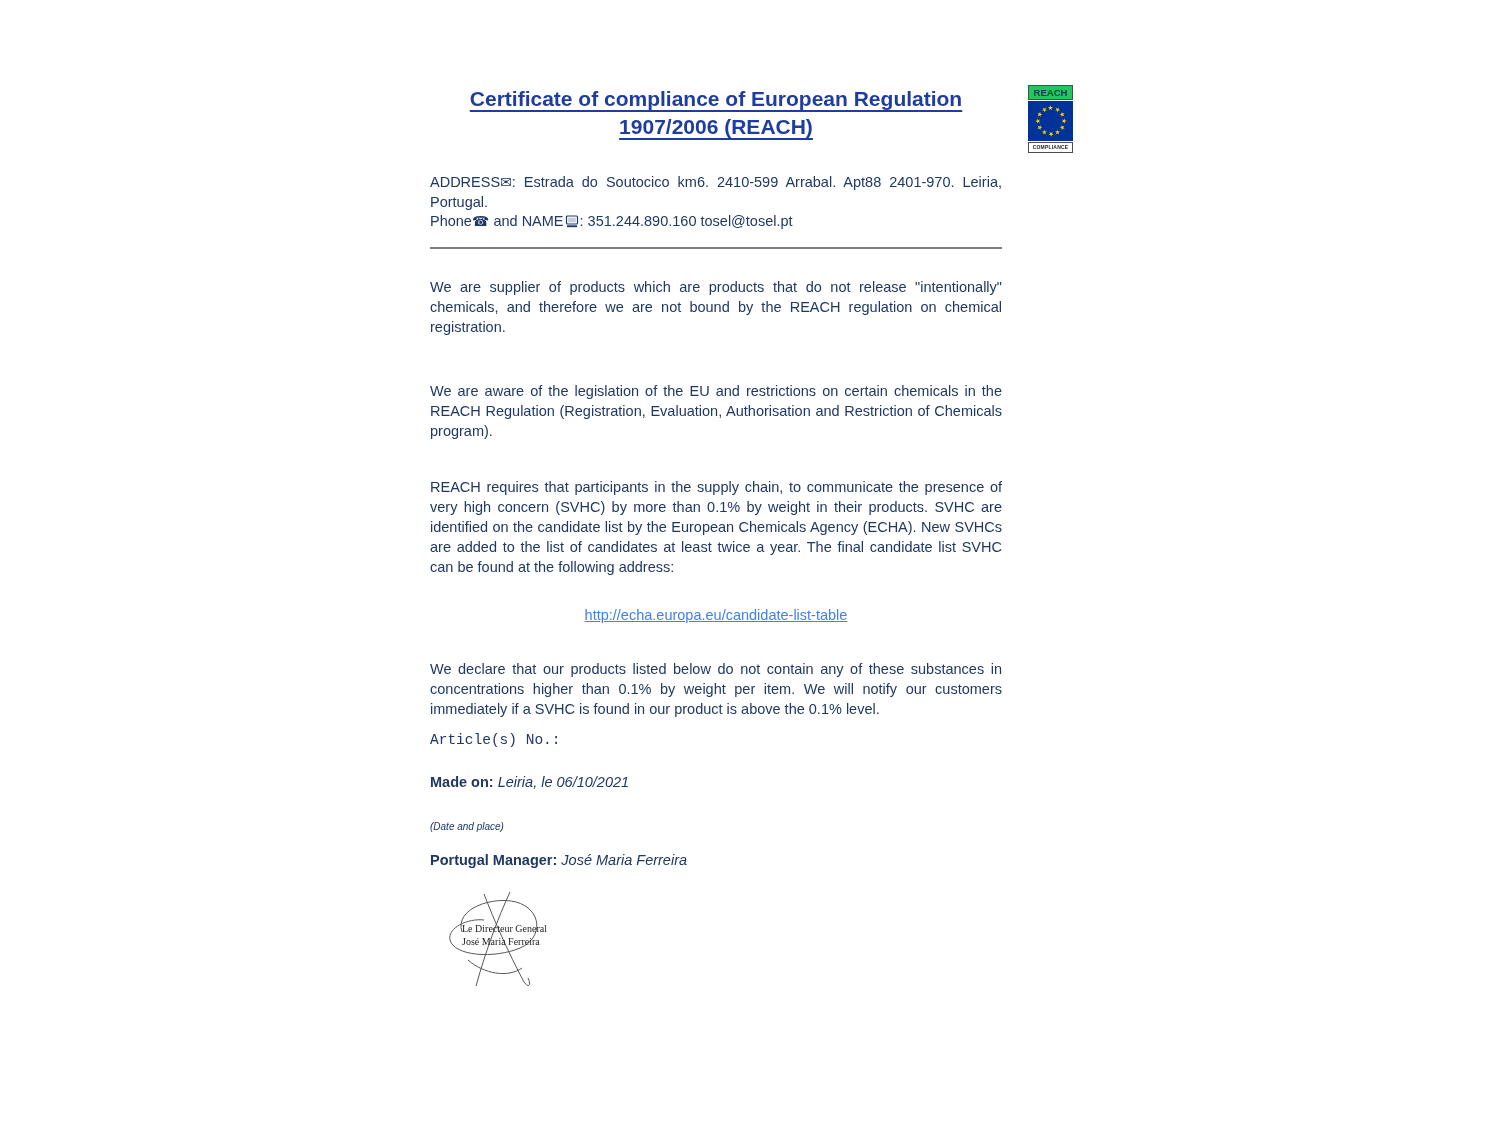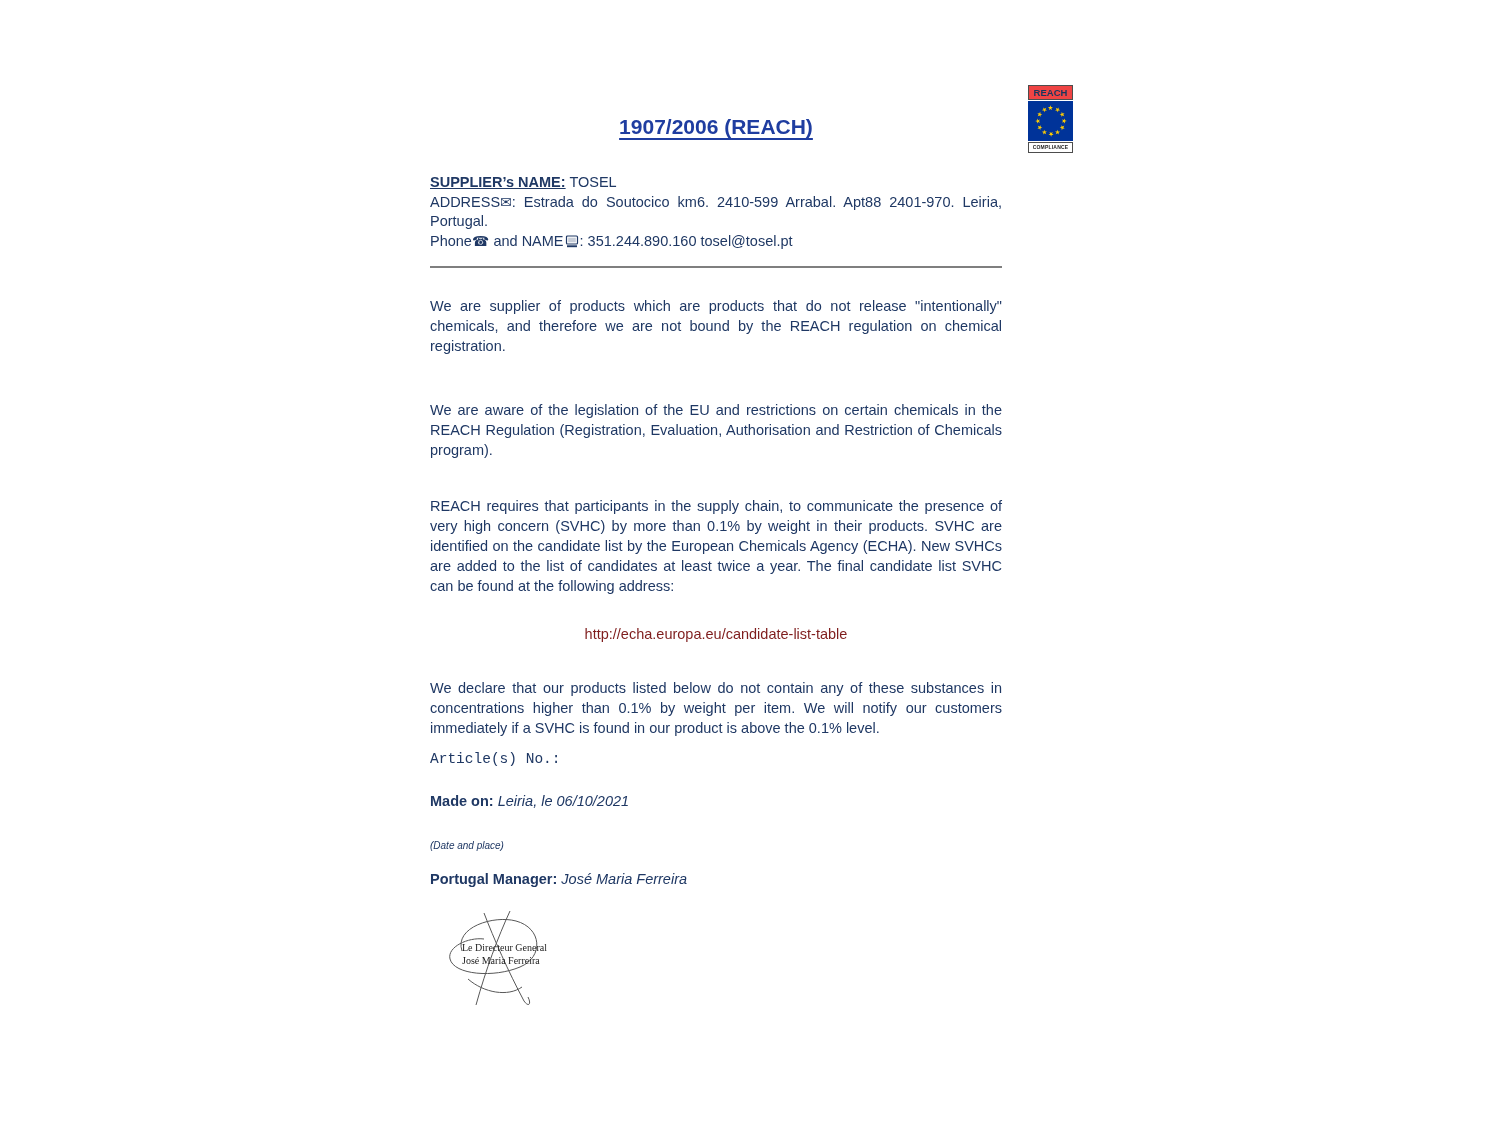--- a/index.html
+++ b/index.html
@@ -43,21 +43,21 @@
   }
   .para {
     font-size: 14.5px;
     line-height: 20px;
     text-align: justify;
   }
   .p1 { margin-bottom: 36px; }
   .p2 { margin-bottom: 44px; }
   .p3 { margin-bottom: 30px; }
   .link-row { text-align: center; margin-bottom: 36px; font-size: 14.5px; }
-  .link-row a { color: #7f1d1d; cursor: pointer; }
+  .link-row a { color: #3b82f6; text-decoration: underline; cursor: pointer; }
   .p4 { margin-bottom: 13px; }
   .article-row { font-size: 14.5px; margin-bottom: 24px; font-family: Liberation Mono, monospace; }
   .sig-line { font-size: 14.5px; line-height: 20px; }
   .italic { font-style: italic; }
   .note { font-size: 10px; font-style: italic; line-height: 14px; margin-top: 28px; }
   .made-block { margin-bottom: 16px; }
   .note-indent { padding-left: 3px; }
   .signature {
     position: relative;
     width: 180px;
@@ -79,21 +79,21 @@
   }
   
   .reach-logo {
     position: absolute;
     left: 1028px;
     top: 85px;
     width: 45px;
   }
   .logo-top {
     border: 1px solid #4d4d4d;
-    background: #ef4444;
+    background: #22c55e;
     color: #17365D;
     font-weight: bold;
     font-size: 9.5px;
     line-height: 13px;
     text-align: center;
     margin-bottom: 1px;
   }
   .logo-flag {
     position: relative;
     width: 45px;
@@ -145,24 +145,23 @@
         <span class="star" style="transform: rotate(240deg) translateY(-13px);">★</span>
         <span class="star" style="transform: rotate(270deg) translateY(-13px);">★</span>
         <span class="star" style="transform: rotate(300deg) translateY(-13px);">★</span>
         <span class="star" style="transform: rotate(330deg) translateY(-13px);">★</span>
       </div>
     <div class="logo-bottom">COMPLIANCE</div>
   </div>
 
   <div class="content">
 
-    <h1 class="title"><br><span>1907/2006 (REACH)</span></h1>
+    <h1 class="title"><span>Certificate of compliance of European Regulation</span><br><span>1907/2006 (REACH)</span></h1>
 
     <div class="supplier">
-      <p><span class="bold underline">SUPPLIER’s NAME:</span><span> TOSEL</span></p>
       <p><span>ADDRESS</span><span class="icon">✉</span><span>: Estrada do Soutocico km6. 2410-599 Arrabal. Apt88 2401-970. Leiria, Portugal.</span></p>
       <p><span>Phone</span><span class="icon">☎</span><span> and NAME</span><svg class="pc-icon" width="14" height="13" viewBox="0 0 14 13">
             <rect x="1.5" y="1" width="11" height="8" rx="1" fill="none" stroke="#1F3864" stroke-width="1.2"></rect>
             <rect x="3.2" y="2.7" width="7.6" height="4.6" fill="#1F3864" opacity="0.25"></rect>
             <rect x="2" y="10.3" width="10" height="1.9" fill="#1F3864"></rect>
           </svg><span>: 351.244.890.160 tosel@tosel.pt</span></p>
     </div>
 
     <hr class="divider">
 

